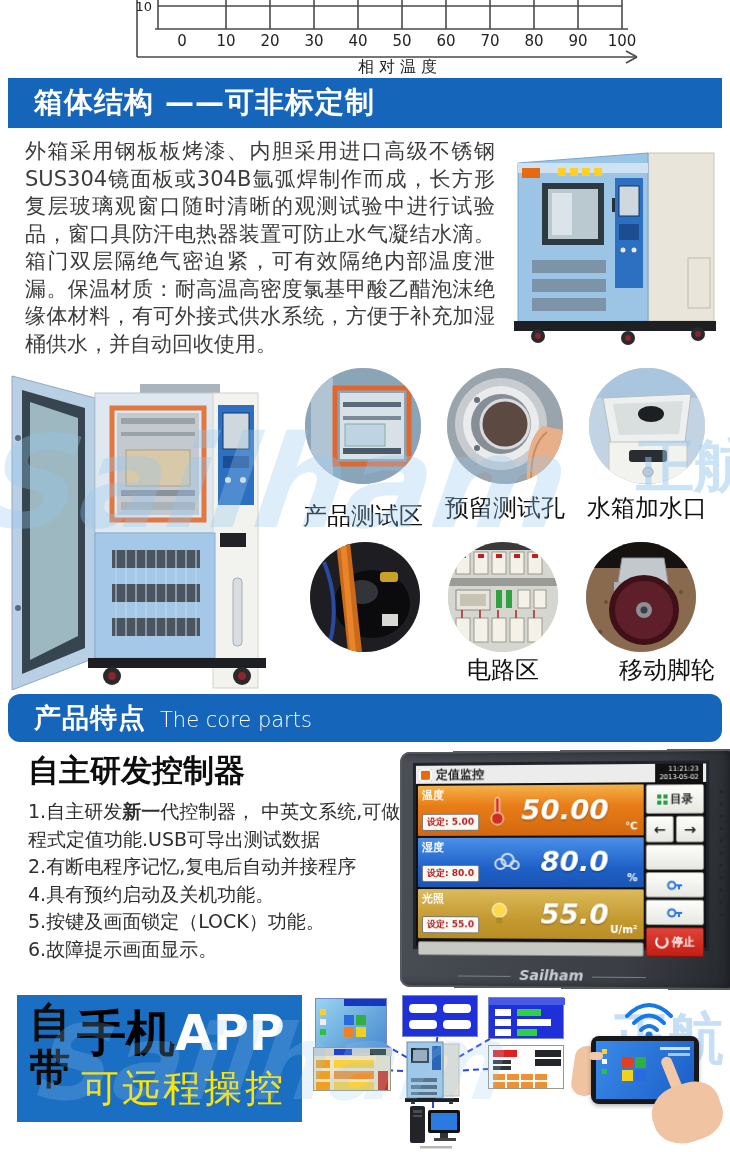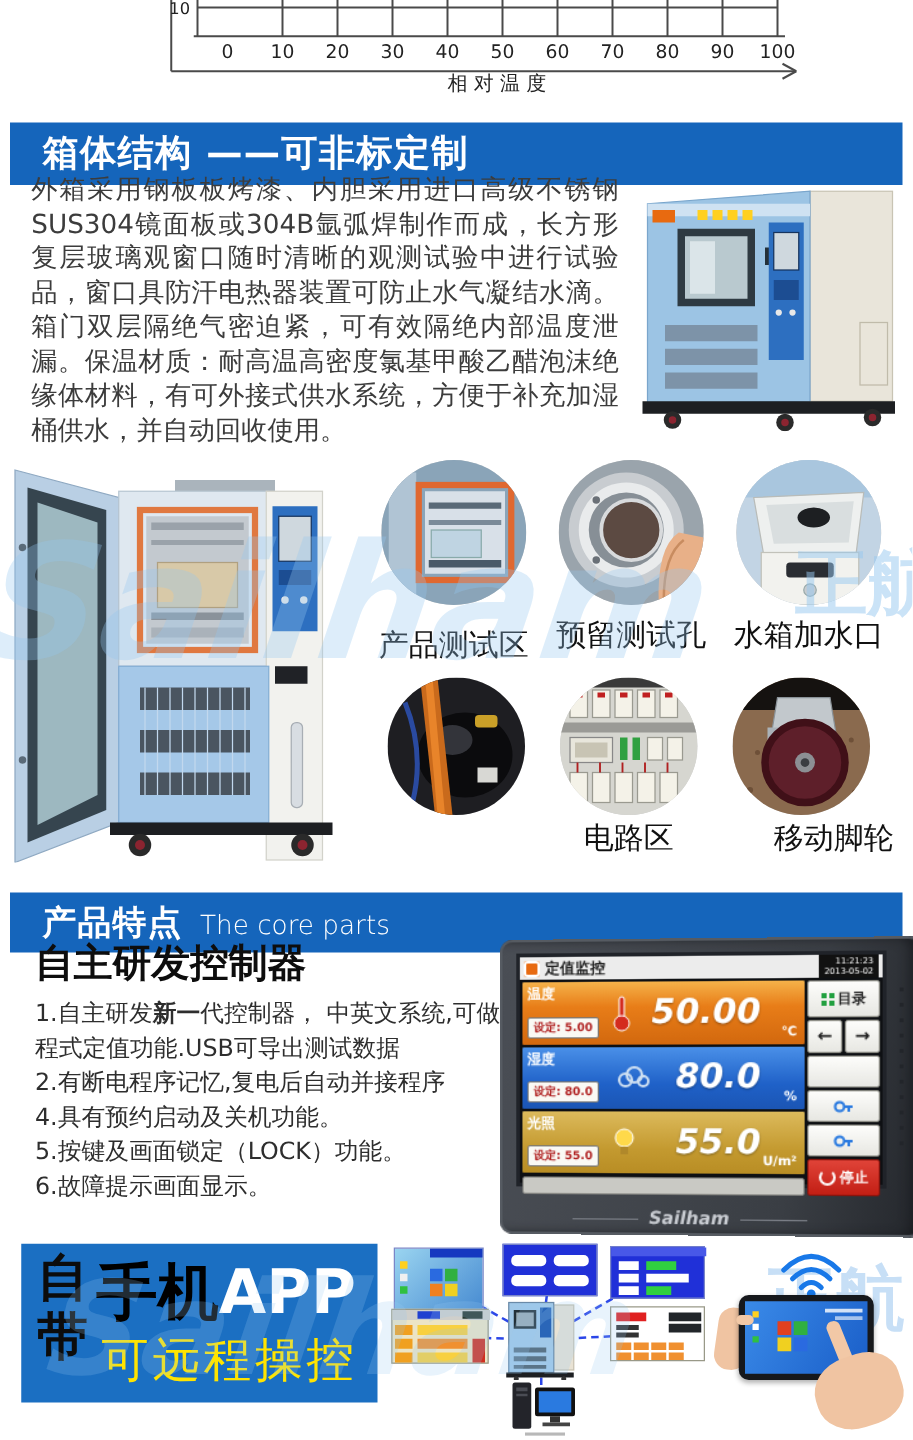--- a/index.html
+++ b/index.html
@@ -1,21 +1,21 @@
 <!DOCTYPE html>
 <html><head>
 <meta charset="utf-8">
 <style>
   html,body{margin:0;padding:0;background:#fff;}
   #page{position:relative;width:730px;height:1152px;background:#ffffff;overflow:hidden;
         font-family:"DejaVu Sans","Liberation Sans",sans-serif;color:#333;}
   .abs{position:absolute;}
   
   .banner{position:absolute;left:8px;width:714px;background:#1565bb;color:#fff;
-          display:flex;align-items:center;box-sizing:border-box;padding-left:26px;margin-top:20px;}
+          display:flex;align-items:center;box-sizing:border-box;padding-left:26px;}
   .banner .b1t{font-size:29px;font-weight:bold;letter-spacing:1px;}
   .banner .b2zh{font-size:27px;font-weight:bold;letter-spacing:1px;}
   .banner .b2en{font-size:21px;font-weight:300;margin-left:14px;margin-top:4px;}
   
   .para{position:absolute;left:25px;top:138px;width:470px;font-size:21px;line-height:27.5px;
         color:#3c3c3c;text-align:justify;}
   .highlight{position:absolute;left:25px;top:329px;font-size:24px;font-weight:bold;color:#0d6cc7;}
   
   .circle{position:absolute;border-radius:50%;overflow:hidden;background:#ccc;z-index:1;}
   .plabel{position:absolute;width:150px;text-align:center;font-size:24px;color:#111;z-index:1;}
@@ -324,21 +324,21 @@
       <circle cx="58" cy="68" r="8" fill="#8c8f94"></circle>
         <circle cx="58" cy="68" r="3.5" fill="#3a3d42"></circle>
     </svg>
   </div>
   <div class="plabel" style="left:428px;top:654px;">电路区</div>
   <div class="plabel" style="left:592px;top:654px;">移动脚轮</div>
 
   <div class="wm" style="left:-10px;top:408px;font-size:128px;color:rgba(150,200,240,0.32);z-index:2;transform:skewX(-8deg);">Sailham</div>
   <div class="wm" style="left:636px;top:428px;font-size:58px;font-style:normal;color:rgba(150,200,240,0.5);z-index:2;">正航</div>
 
-  <div class="banner" style="top:694px;height:48px;">
+  <div class="banner" style="top:694px;height:48px;border-radius:12px;">
     <span class="b2zh">产品特点</span>
     <span class="b2en">The core parts</span>
   </div>
 
   <div class="ctl-head">自主研发控制器</div>
   <div class="points">
     <div><span>1.自主研发</span><b>新一</b><span>代控制器， 中英文系统,可做程式定值功能.USB可导出测试数据</span></div>
     <div>2.有断电程序记忆,复电后自动并接程序</div>
     <div>4.具有预约启动及关机功能。</div>
     <div>5.按键及画面锁定（LOCK）功能。</div>

